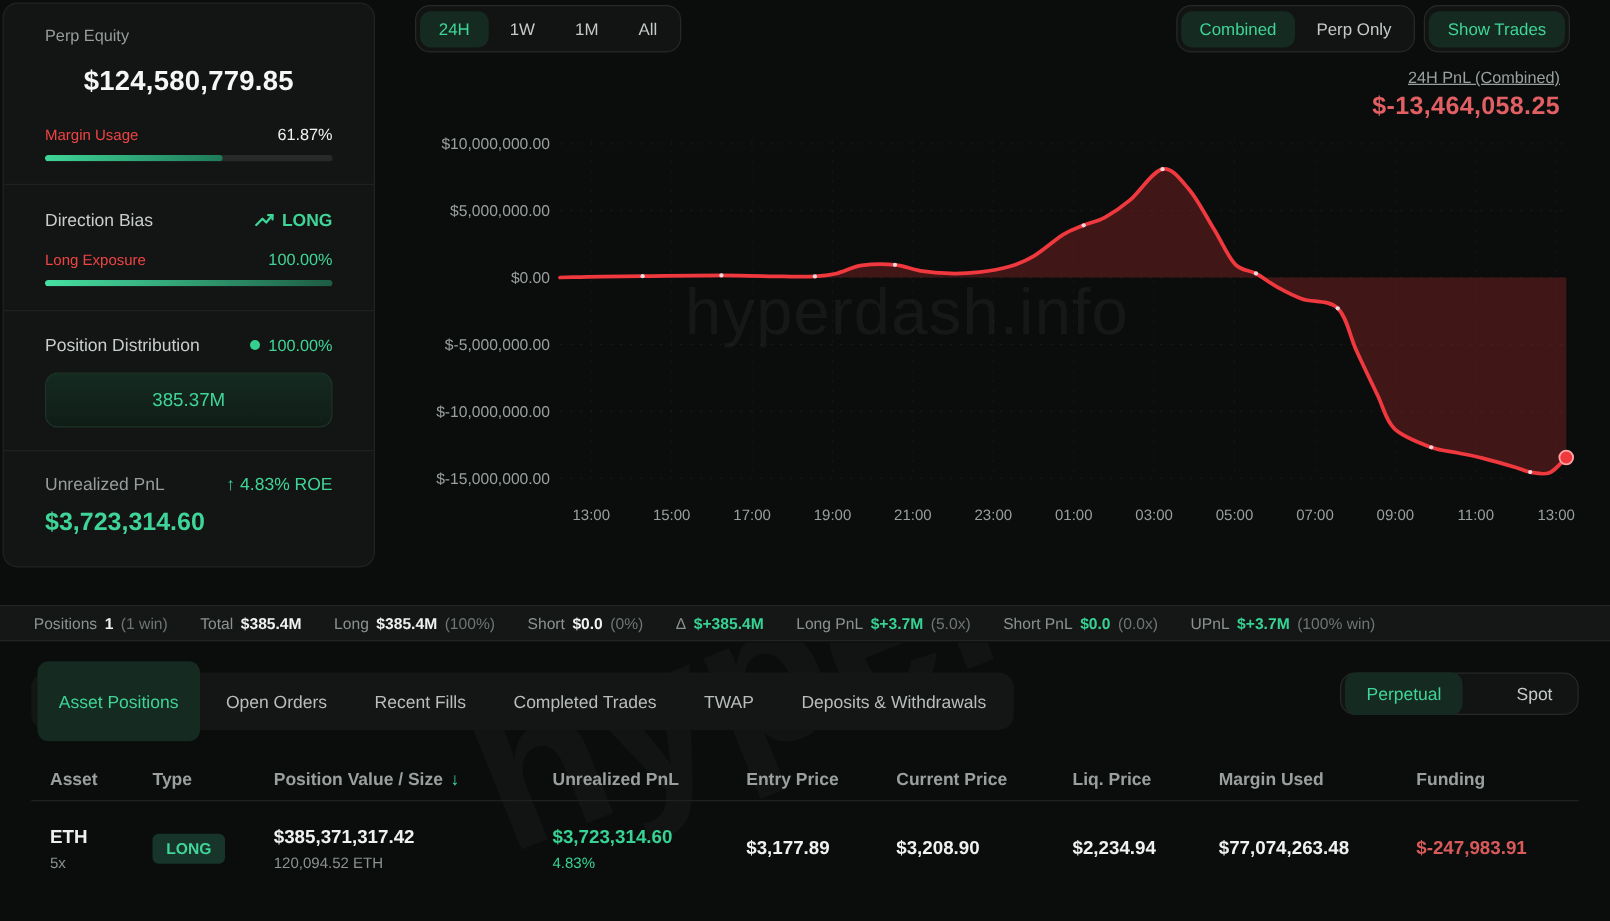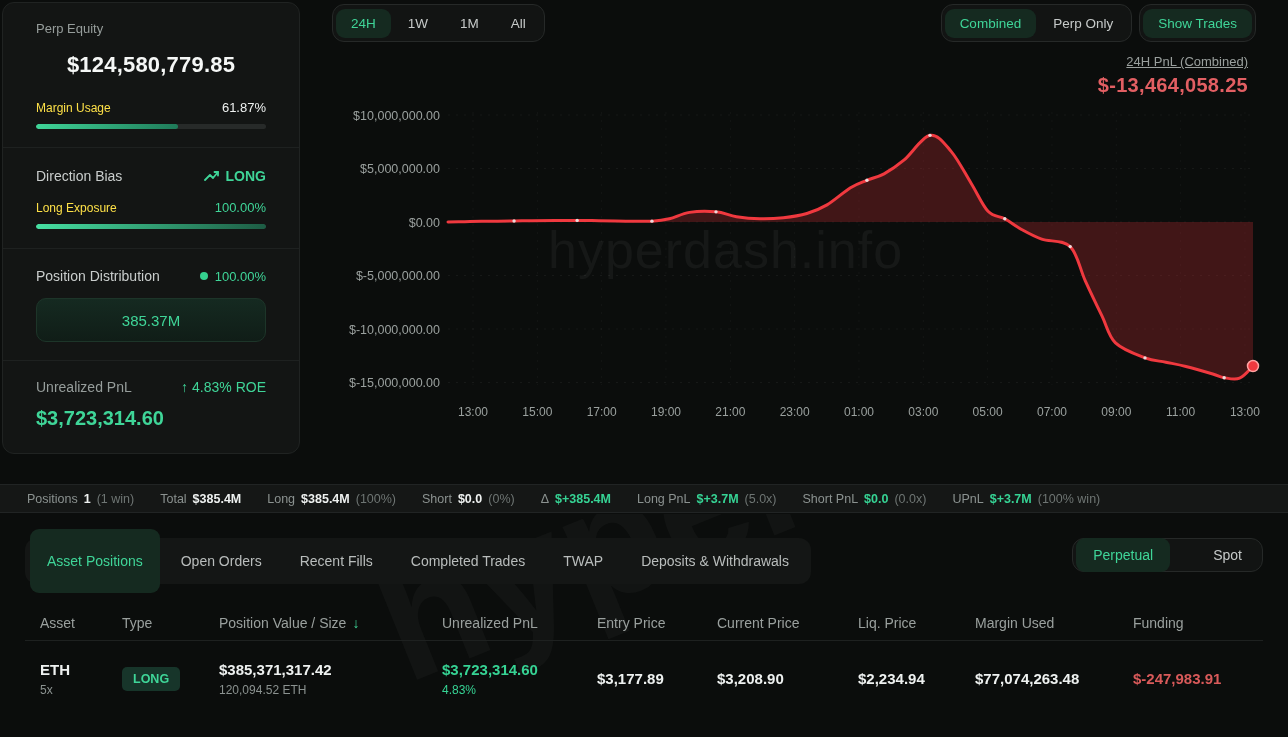--- a/index.html
+++ b/index.html
@@ -12,21 +12,21 @@
   }
   .top { position:relative; width:1165px; height:456px; }
 
   
   .stats-card {
     position:absolute; left:2px; top:2px; width:298px; height:452px;
     background:#131514; border:1px solid #202322; border-radius:12px;
     padding:0 33px;
   }
   .lbl { color:#969d9b; font-size:13px; }
-  .lbl-sm { color:#fde047; font-size:12px;text-align:center; }
+  .lbl-sm { color:#ef4444; font-size:12px;text-align:center; }
   .big-white { color:#f5f7f6; font-size:22px; font-weight:700; letter-spacing:.2px; }
   .green { color:#3fd598; }
   .row-between { display:flex; justify-content:space-between; align-items:center; }
   .bar-track { width:100%; height:5px; background:#272a29; border-radius:3px; overflow:hidden; }
   .bar-fill { height:100%; border-radius:3px; background:linear-gradient(90deg,#3fd598,#1f7a59); }
   .divider-h { border-top:1px solid #1e2120; margin:0 -33px; }
   .sec-1 { padding-top:18px; }
   .pe-value { margin-top:16px;text-align:center; }
   .mu-row { margin-top:22px; }
   .mu-bar { margin-top:9px; margin-bottom:18px; }
@@ -104,21 +104,21 @@
   .market-group { height:34px; border-radius:12px;gap:26px; }
   .market-group .seg { font-size:14px; padding:9px 17px; }
 
   .table-wrap { position:absolute; left:25px; right:25px; top:92px; }
   .t-grid {
     display:grid;
     grid-template-columns:82px 97px 223px 155px 120px 141px 117px 158px 1fr;
     padding-left:15px; align-items:center;
   }
   .t-head { height:34px; }
-  .t-head .hcell { color:#9aa09e; font-size:14px; display:flex; align-items:flex-end; gap:6px; cursor:pointer; }
+  .t-head .hcell { color:#9aa09e; font-size:14px; display:flex; align-items:flex-end; gap:6px; cursor:pointer;font-weight:bold; }
   .sort-icon { color:#3fd598; font-size:14px; }
   .t-row { border-top:1px solid #1e2120; height:76px; cursor:pointer; }
   .cell-main { font-size:15px; font-weight:700; color:#eef1f0; }
   .cell-sub { font-size:12px; color:#8b9290; margin-top:5px; }
   .badge-long {
     display:inline-block; background:#17352a; color:#3fd598; font-size:12.5px; font-weight:700;
     padding:5px 11px; border-radius:5px;
   }
   .pnl-green .cell-main { color:#36d394; }
   .pnl-green .cell-sub { color:#36d394; }

